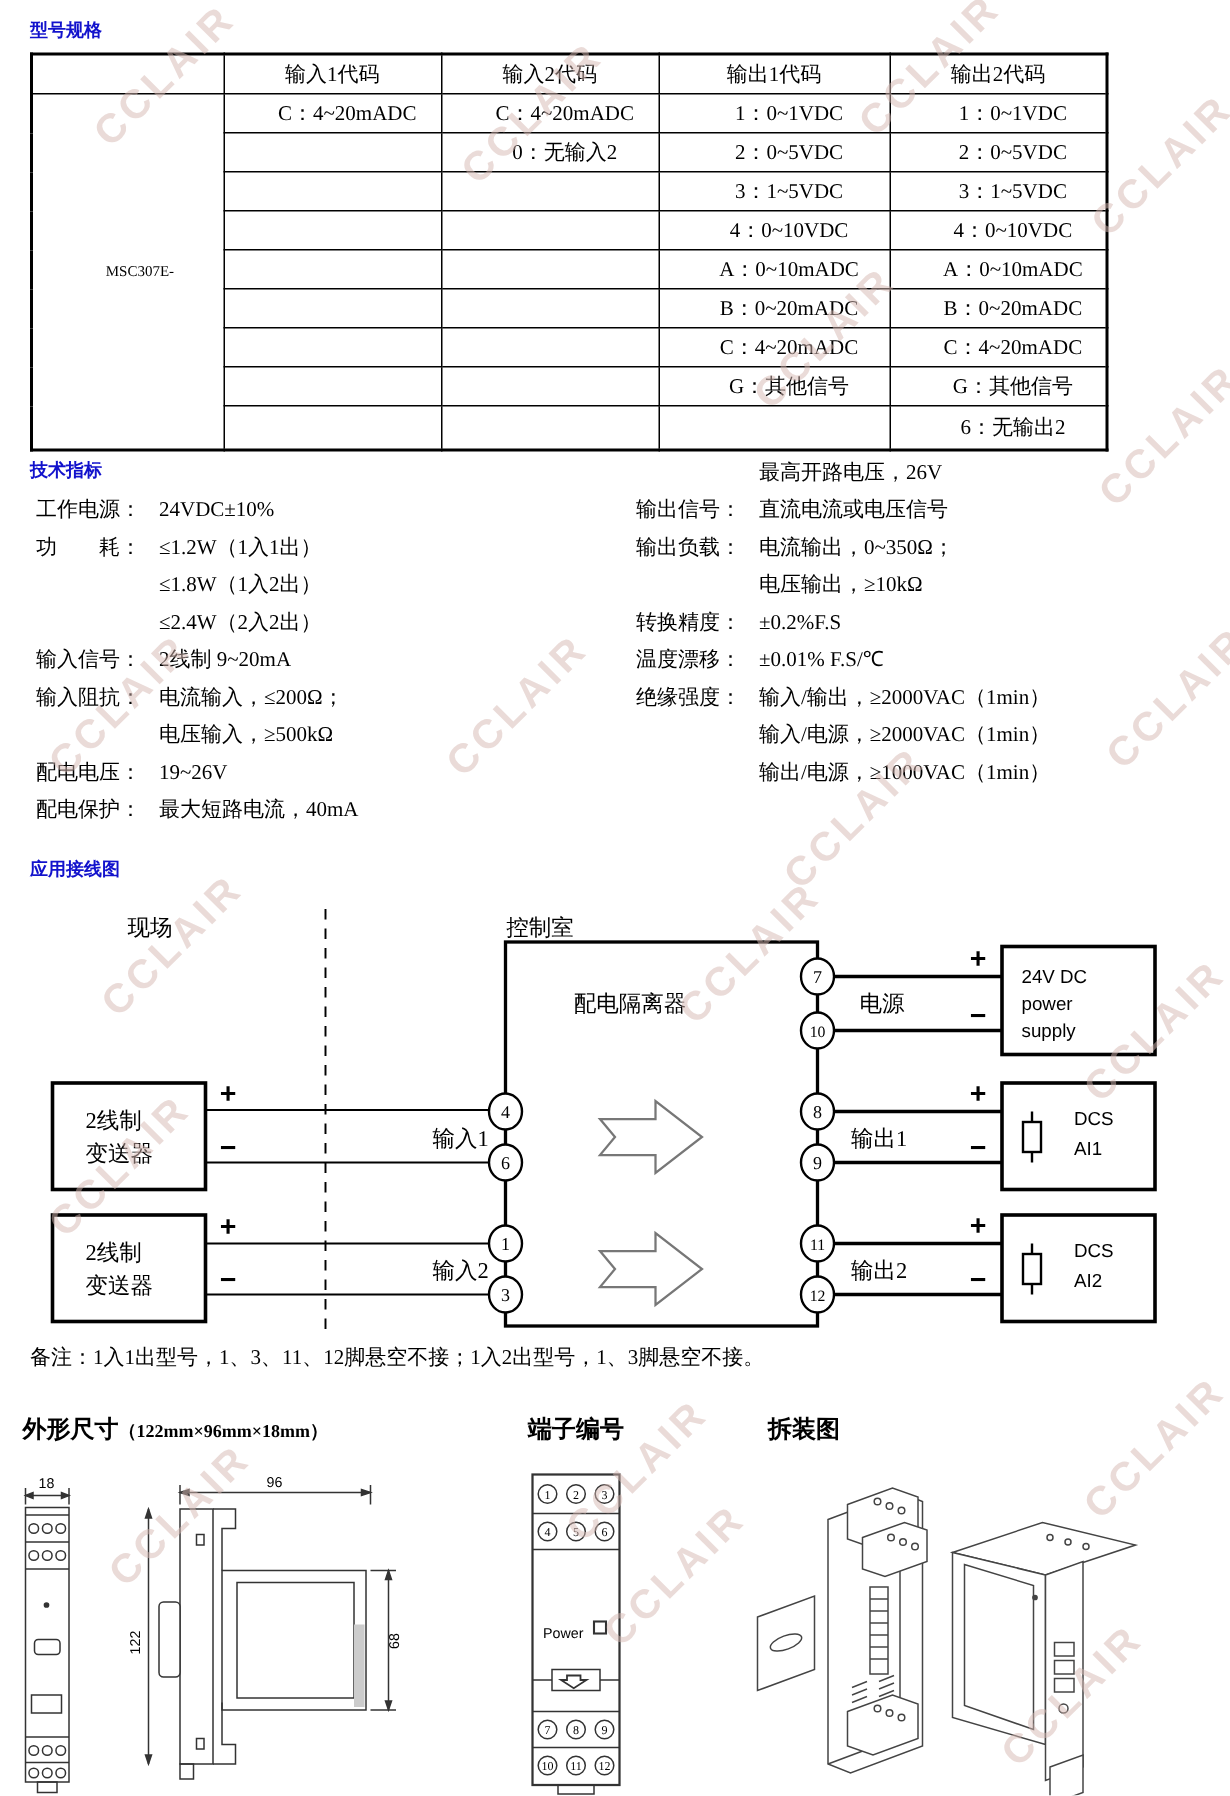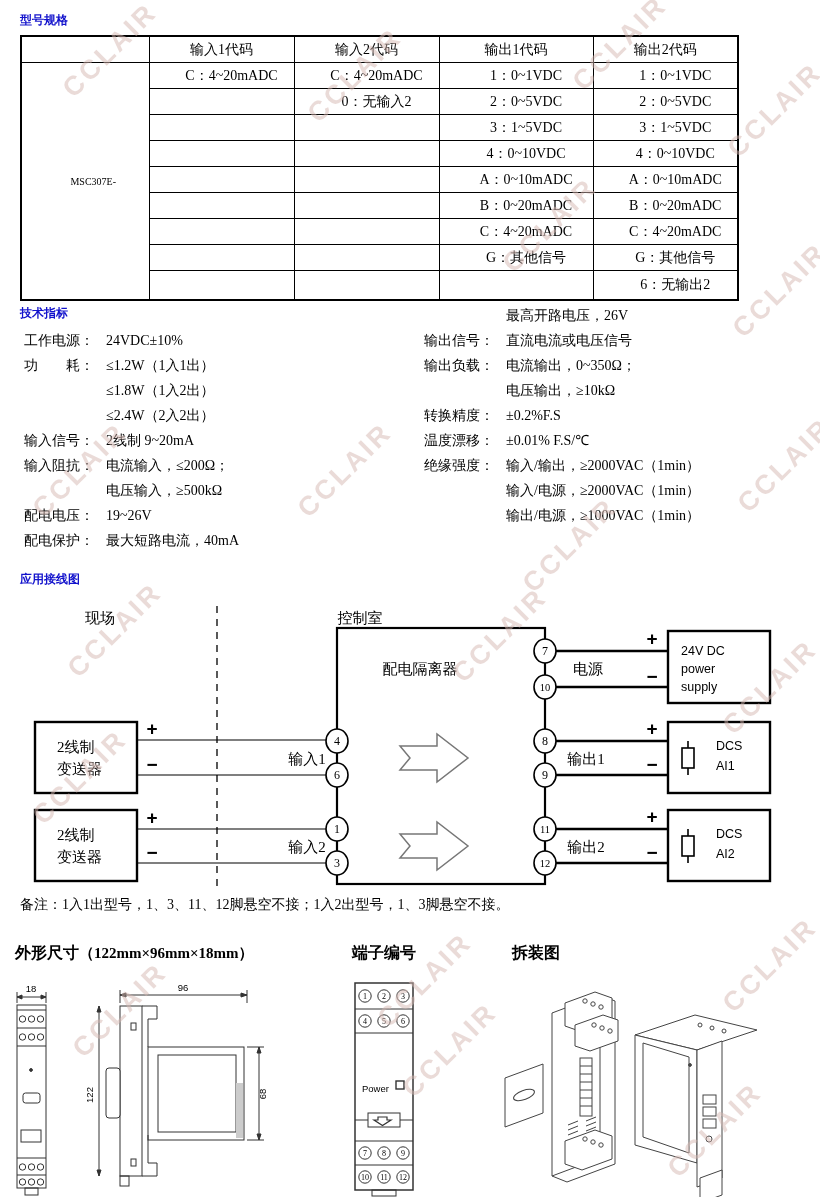--- a/index.html
+++ b/index.html
@@ -2,21 +2,21 @@
 <html><head>
 <meta charset="utf-8">
 <style>
   html,body{margin:0;padding:0}
   body{width:820px;height:1197px;position:relative;background:#fff;overflow:hidden;
        font-family:"Liberation Serif",serif;color:#000}
   .sec-title{position:absolute;font-family:Liberation Mono, monospace;font-weight:bold;
              font-size:12px;color:#1212cc;z-index:2}
   .blk-title{position:absolute;font-family:"Liberation Sans",sans-serif;font-weight:bold;
              font-size:16px;color:#000;z-index:2}
-  .dim-paren{font-family:"Liberation Serif",serif;font-weight:bold;font-size:15px}
+  .dim-paren{font-family:"Liberation Serif",serif;font-weight:bold;font-size:12px}
   
   #model-table{position:absolute;left:20px;top:35px;width:717px;border-collapse:collapse;
                table-layout:fixed;border:2px solid #000;z-index:1}
   #model-table th,#model-table td{border:1px solid #000;height:25px;font-size:14px;
                font-weight:normal;padding:0 0 0 20px;text-align:center;white-space:nowrap;overflow:hidden}
   #model-table thead th{text-align:center;padding:0}
   #model-table tr.last td{height:28px}
   #model-table td.model-cell{padding-left:16px;vertical-align:middle;font-size:10px}
   
   .spec-col{position:absolute;z-index:1}

